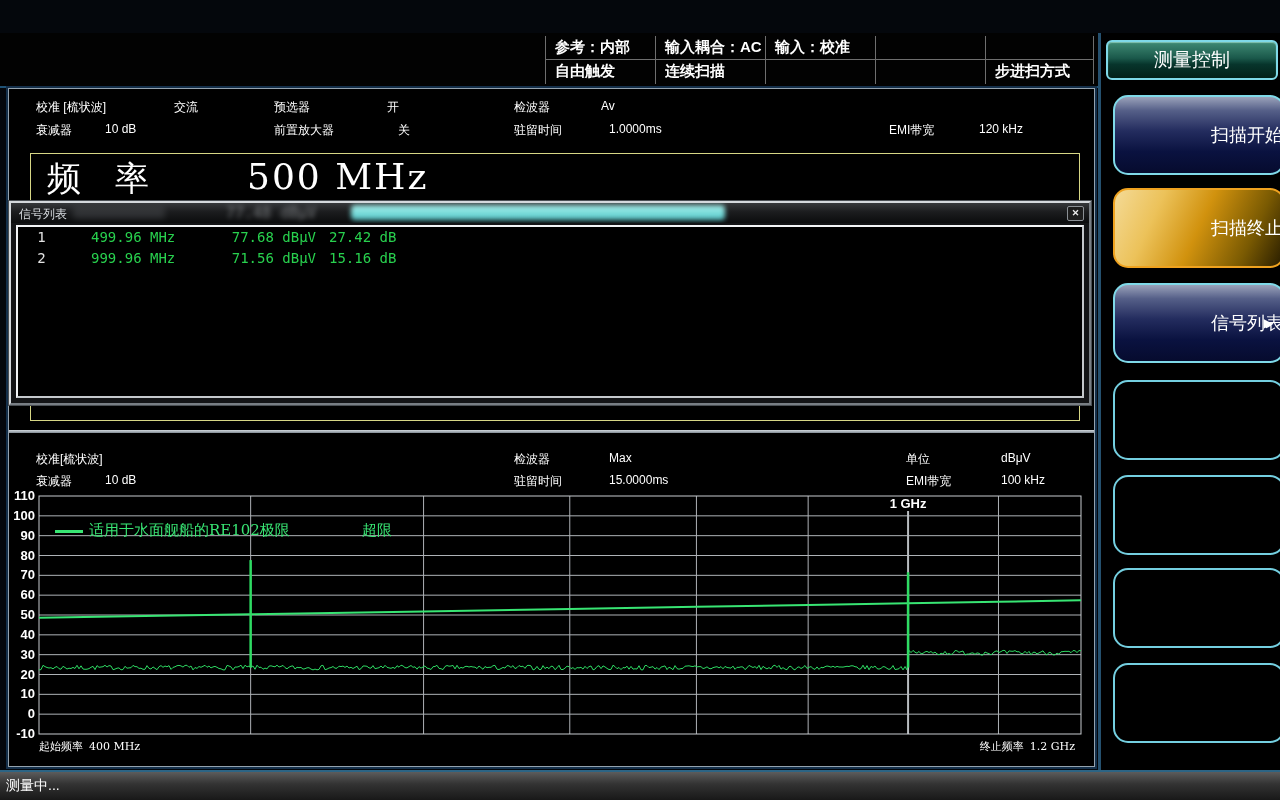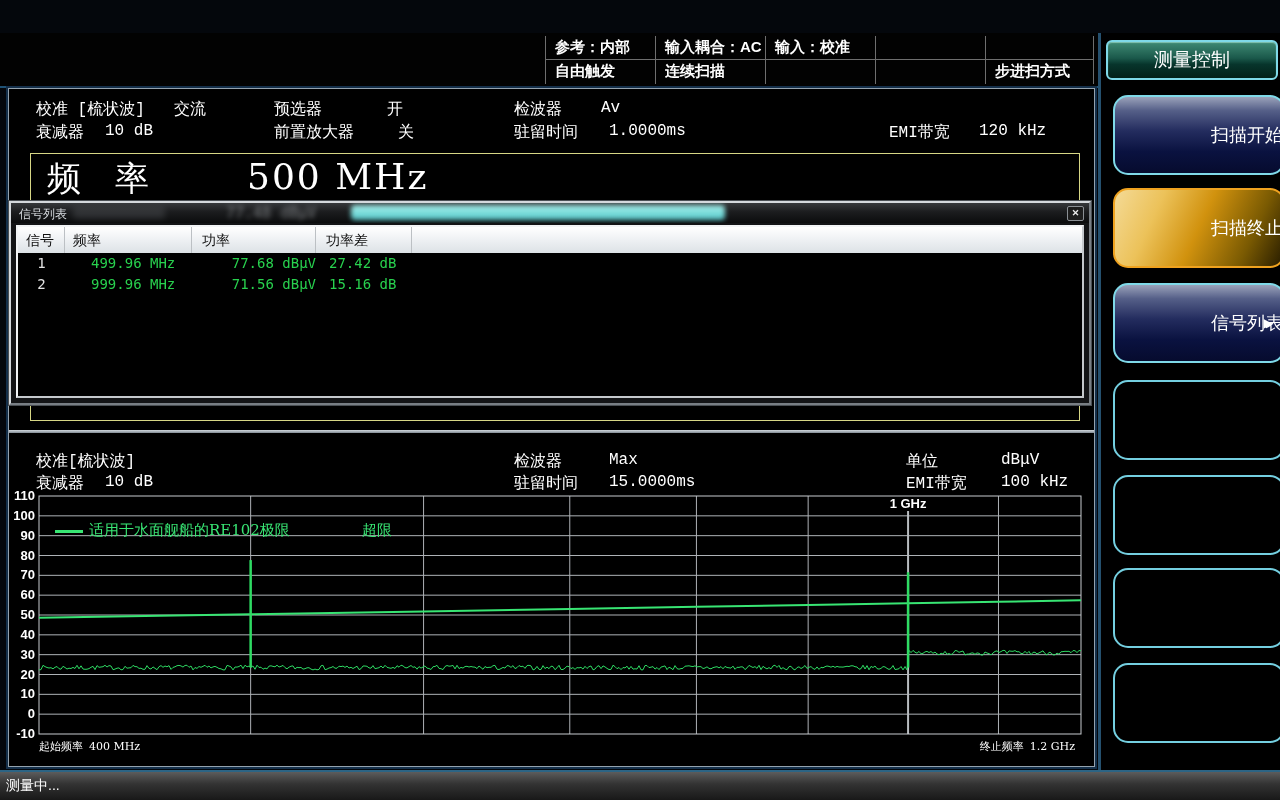--- a/index.html
+++ b/index.html
@@ -20,21 +20,21 @@
   .status-table{position:absolute;left:545px;top:3px;width:548px;height:48px;
     display:grid;grid-template-columns:110px 110px 110px 110px 108px;grid-auto-rows:24px;
     border-right:1px solid #6e6e6e;}
   .st-cell{border-left:1px solid #6e6e6e;font-size:15px;font-weight:bold;color:#fff;
     padding:2px 0 0 9px;white-space:nowrap;overflow:hidden;}
   .st-cell.r0{border-bottom:1px solid #6e6e6e;}
 
   
   .main-display{position:absolute;left:8px;top:88px;width:1085px;height:677px;background:#000;
     border:1px solid #94a2ae;box-shadow:0 0 0 2px #142f4a;}
-  .itxt{position:absolute;font-family:Liberation Mono, monospace;font-size:16px;color:#fff;white-space:nowrap;}
+  .itxt{position:absolute;font-family:Liberation Sans, sans-serif;font-size:12px;color:#fff;white-space:nowrap;}
 
   .freq-box{position:absolute;left:21px;top:64px;width:1048px;height:266px;border:1px solid #d6d685;}
   .freq-label{position:absolute;left:16px;top:2px;font-family:"DejaVu Serif",serif;font-size:34px;color:#fff;}
   .freq-value{position:absolute;left:216px;top:2px;font-family:"DejaVu Serif",serif;font-size:36px;color:#fff;letter-spacing:2px;}
 
   
   .signal-window{position:absolute;left:0px;top:112px;width:1078px;height:200px;background:#131416;
     border:2px solid;border-color:#d4d8dc #787e84 #787e84 #d4d8dc;box-shadow:0 0 0 1px #4a4f54;}
   .sw-titlebar{position:absolute;left:0;top:0;right:0;height:20px;overflow:hidden;
     background:linear-gradient(180deg,#36383b 0%,#1b1c1e 45%,#0b0c0d 100%);}
@@ -142,26 +142,20 @@
 
     <div class="signal-window">
       <div class="sw-titlebar">
         <span class="sw-title">信号列表</span>
         <span class="ghost-blob"></span>
         <span class="ghost-text">77.48 dBμV</span>
         <span class="ghost-cyan"></span>
         <span class="sw-close">✕</span>
       </div>
       <div class="sw-content">
-        <div class="sw-header" id="swHeader">
-            <div class="sw-hcell c0 b">信号</div>
-            <div class="sw-hcell c1 b">频率</div>
-            <div class="sw-hcell c2 b">功率</div>
-            <div class="sw-hcell c3 b">功率差</div>
-          </div>
         <div id="swRows">
             <div class="sw-row">
               <span class="sw-cell c0">1</span>
               <span class="sw-cell c1">499.96 MHz</span>
               <span class="sw-cell c2">77.68 dBμV</span>
               <span class="sw-cell c3">27.42 dB</span>
             </div>
             <div class="sw-row">
               <span class="sw-cell c0">2</span>
               <span class="sw-cell c1">999.96 MHz</span>

